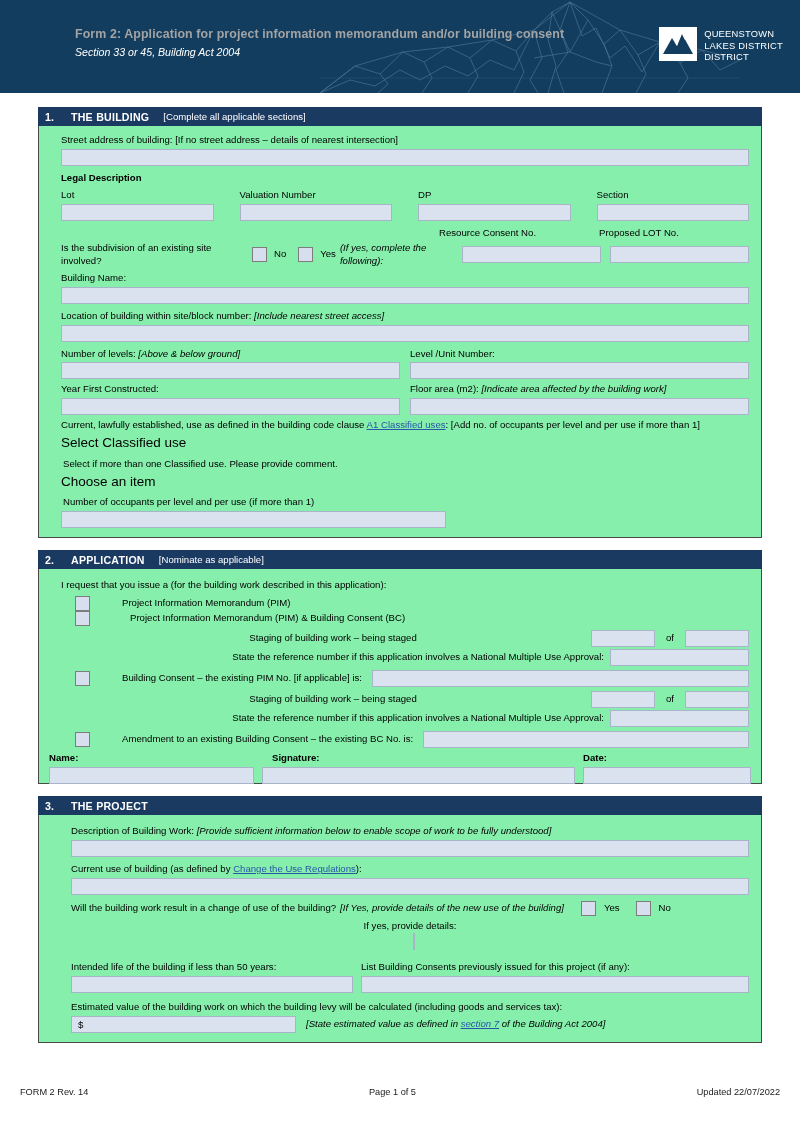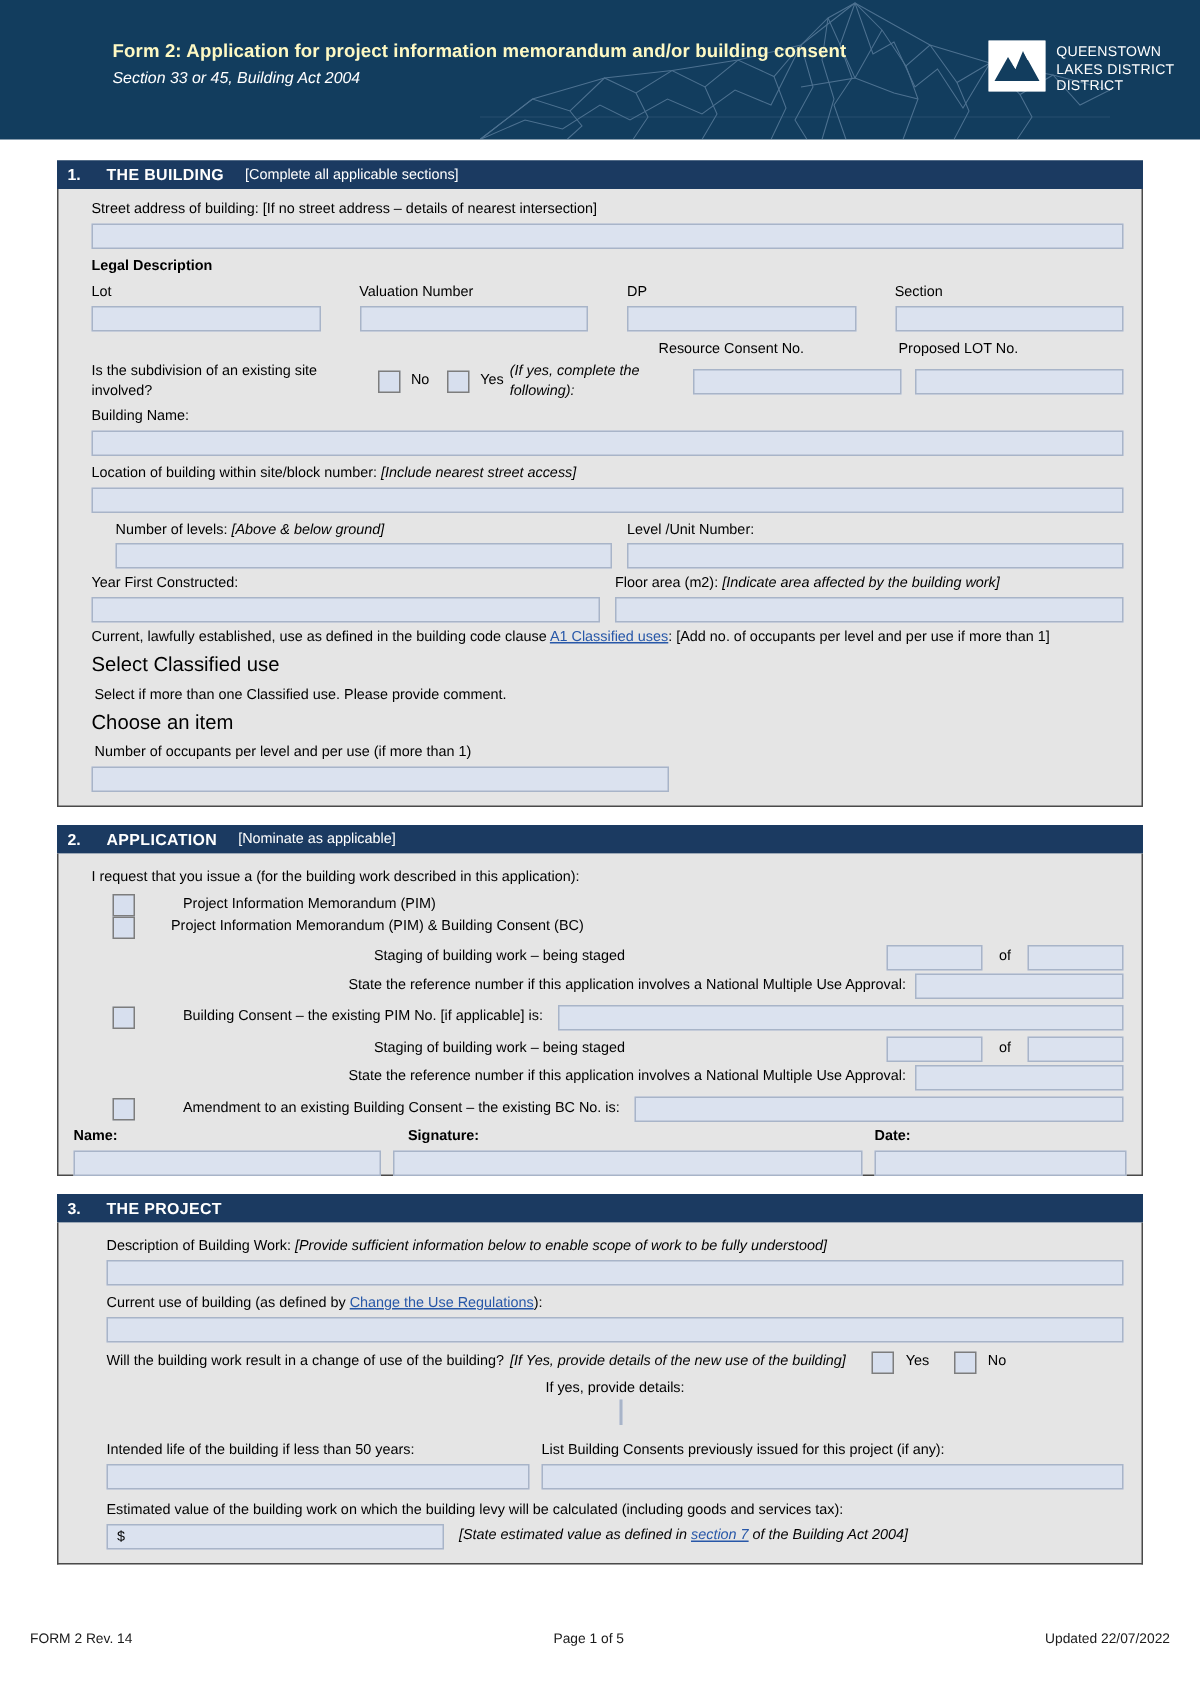--- a/index.html
+++ b/index.html
@@ -17,21 +17,21 @@
   
   .hdr{
     position:relative;
     height:93px;
     background:#123d5e;
     overflow:hidden;
   }
   .hdr-art{position:absolute;right:60px;top:0;width:420px;height:93px;opacity:.55;}
   .hdr-text{position:absolute;left:75px;top:27px;z-index:3;}
   .hdr-title{
-    color:#fef9c3;font-size:12.4px;font-weight:bold;letter-spacing:.1px;
+    color:#a3a3a3;font-size:12.4px;font-weight:bold;letter-spacing:.1px;
     line-height:1.25;white-space:nowrap;
   }
   .hdr-sub{
     color:#ffffff;font-size:10.6px;font-style:italic;margin-top:3px;
     line-height:1.2;white-space:nowrap;
   }
   .logo{
     position:absolute;right:17px;top:27px;z-index:3;
     display:flex;align-items:flex-start;gap:7px;
   }
@@ -56,21 +56,21 @@
     padding:0 0 0 6px;
     font-size:10.6px;
   }
   .sec-bar .num{font-weight:bold;width:26px;display:inline-block;}
   .sec-bar .nm{font-weight:bold;letter-spacing:.25px;}
   .sec-bar .hint{font-weight:normal;margin-left:14px;font-size:9.6px;}
   .sec-body{
     border:1px solid #4a4a4a;
     border-top:none;
     padding:8px 10px 9px 10px;
-    background:#e5e5e5;
+    background:#86efac;
   }
   .sec-gap{height:12px;}
 
   
   .lbl{font-size:9.6px;line-height:1.35;color:#000;}
   .lbl.it{font-style:italic;}
   .lbl.bold{font-weight:bold;}
   .it{font-style:italic;}
   .lnk{color:#2757a8;text-decoration:underline;}
   .fld{
@@ -219,21 +219,21 @@
 
       <div class="lbl m4" style="padding-left:12px">Building Name:</div>
       <div class="fld m2" style="margin-left:12px;margin-right:2px;"></div>
 
       <div class="lbl m6" style="padding-left:12px">
         <span>Location of building within site/block number:</span>
         <span class="it">[Include nearest street access]</span>
       </div>
       <div class="fld m2" style="margin-left:12px;margin-right:2px;"></div>
 
-      <div class="g2 m6" style="margin-left:28px;margin-right:2px;">
+      <div class="g2 m6" style="margin-left:12px;margin-right:2px;">
         <div>
           <div class="lbl">
             <span>Number of levels:</span>
             <span class="it">[Above &amp; below ground]</span>
           </div>
           <div class="fld m2"></div>
         </div>
         <div>
           <div class="lbl">Level /Unit Number:</div>
           <div class="fld m2"></div>
@@ -283,21 +283,21 @@
 
       <div class="lbl m2" style="padding-left:12px">I request that you issue a (for the building work described in this application):</div>
 
       <div class="row m4" style="margin-left:26px;">
         <span class="chk"></span>
         <span class="lbl" style="margin-left:32px;">Project Information Memorandum (PIM)</span>
       </div>
 
       <div class="row" style="margin-left:26px;">
         <span class="chk"></span>
-        <span class="lbl" style="margin-left:24px;">Project Information Memorandum (PIM) &amp; Building Consent (BC)</span>
+        <span class="lbl" style="margin-left:40px;">Project Information Memorandum (PIM) &amp; Building Consent (BC)</span>
       </div>
 
       <div class="row m4" style="margin-left:26px;margin-right:2px;">
         <span style="flex:1 1 auto;"></span>
         <span class="lbl">Staging of building work – being staged</span>
         <span style="flex:1 1 auto;"></span>
         <span class="fld" style="width:64px;"></span>
         <span class="lbl" style="padding:0 11px;">of</span>
         <span class="fld" style="width:64px;"></span>
       </div>

